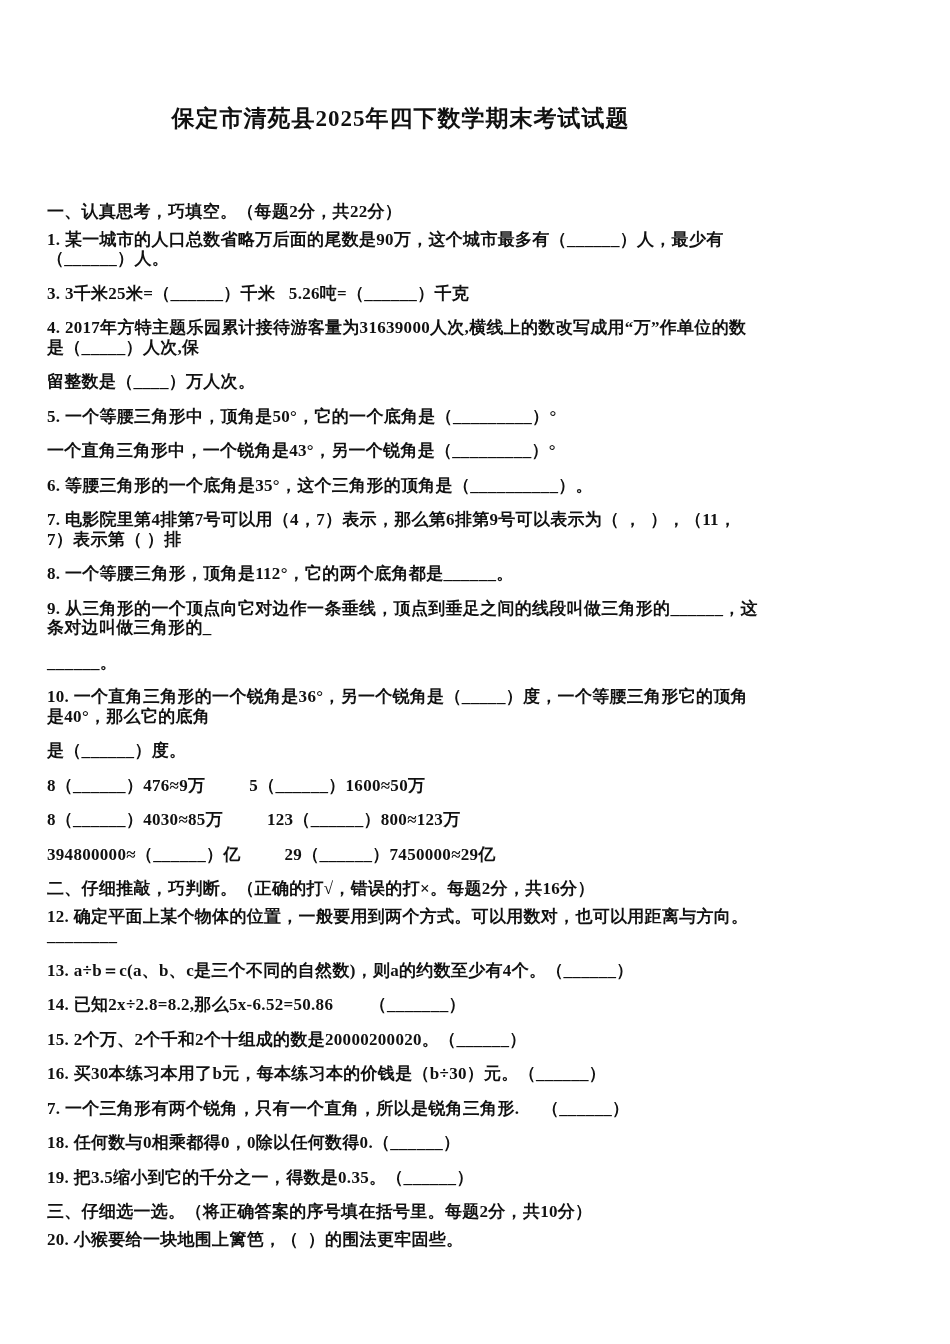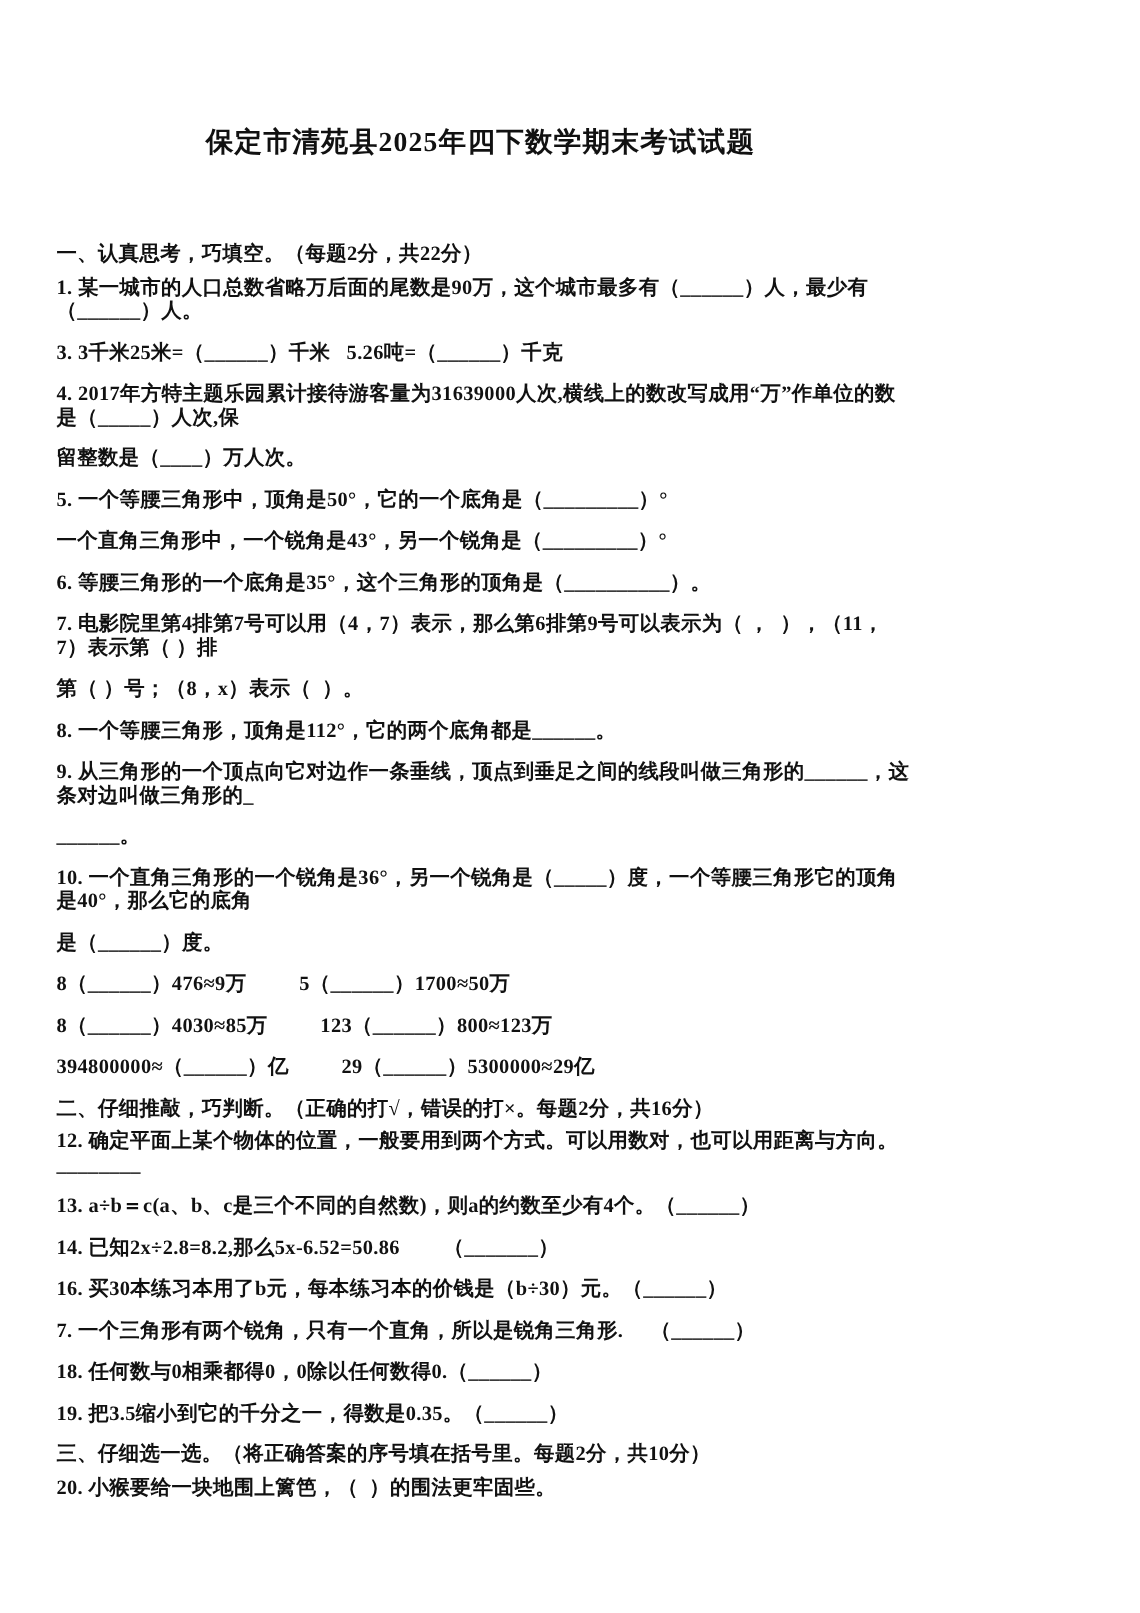--- a/index.html
+++ b/index.html
@@ -54,35 +54,35 @@
 
     <p class="line heading">一、认真思考，巧填空。（每题2分，共22分）</p>
     <p class="line">1. 某一城市的人口总数省略万后面的尾数是90万，这个城市最多有（______）人，最少有（______）人。</p>
     <p class="line">3. 3千米25米=（______）千米   5.26吨=（______）千克</p>
     <p class="line">4. 2017年方特主题乐园累计接待游客量为31639000人次,横线上的数改写成用“万”作单位的数是（_____）人次,保</p>
     <p class="line">留整数是（____）万人次。</p>
     <p class="line">5. 一个等腰三角形中，顶角是50°，它的一个底角是（_________）°</p>
     <p class="line">一个直角三角形中，一个锐角是43°，另一个锐角是（_________）°</p>
     <p class="line">6. 等腰三角形的一个底角是35°，这个三角形的顶角是（__________）。</p>
     <p class="line">7. 电影院里第4排第7号可以用（4，7）表示，那么第6排第9号可以表示为（ ，  ），（11，7）表示第（ ）排</p>
-    <p class="line">第（ ）号；（8，x）表示（  ）。</p>
     <p class="line">8. 一个等腰三角形，顶角是112°，它的两个底角都是______。</p>
     <p class="line">9. 从三角形的一个顶点向它对边作一条垂线，顶点到垂足之间的线段叫做三角形的______，这条对边叫做三角形的_</p>
     <p class="line">______。</p>
     <p class="line">10. 一个直角三角形的一个锐角是36°，另一个锐角是（_____）度，一个等腰三角形它的顶角是40°，那么它的底角</p>
     <p class="line">是（______）度。</p>
 
-    <p class="line"><span>8（______）476≈9万</span><span class="col2">5（______）1700≈50万</span></p>
+    <p class="line"><span>8（______）476≈9万</span><span class="col2">5（______）1600≈50万</span></p>
     <p class="line"><span>8（______）4030≈85万</span><span class="col2">123（______）800≈123万</span></p>
-    <p class="line"><span>394800000≈（______）亿</span><span class="col2">29（______）5300000≈29亿</span></p>
+    <p class="line"><span>394800000≈（______）亿</span><span class="col2">29（______）7450000≈29亿</span></p>
 
     <p class="line heading">二、仔细推敲，巧判断。（正确的打√，错误的打×。每题2分，共16分）</p>
     <p class="line">12. 确定平面上某个物体的位置，一般要用到两个方式。可以用数对，也可以用距离与方向。________</p>
     <p class="line">13. a÷b＝c(a、b、c是三个不同的自然数)，则a的约数至少有4个。（______）</p>
     <p class="line">14. 已知2x÷2.8=8.2,那么5x-6.52=50.86        （_______）</p>
+    <p class="line">15. 2个万、2个千和2个十组成的数是20000200020。（______）</p>
     <p class="line">16. 买30本练习本用了b元，每本练习本的价钱是（b÷30）元。（______）</p>
     <p class="line">7. 一个三角形有两个锐角，只有一个直角，所以是锐角三角形.     （______）</p>
     <p class="line">18. 任何数与0相乘都得0，0除以任何数得0.（______）</p>
     <p class="line">19. 把3.5缩小到它的千分之一，得数是0.35。（______）</p>
 
     <p class="line heading">三、仔细选一选。（将正确答案的序号填在括号里。每题2分，共10分）</p>
     <p class="line">20. 小猴要给一块地围上篱笆，（  ）的围法更牢固些。</p>
 
   </div>
 </div>

